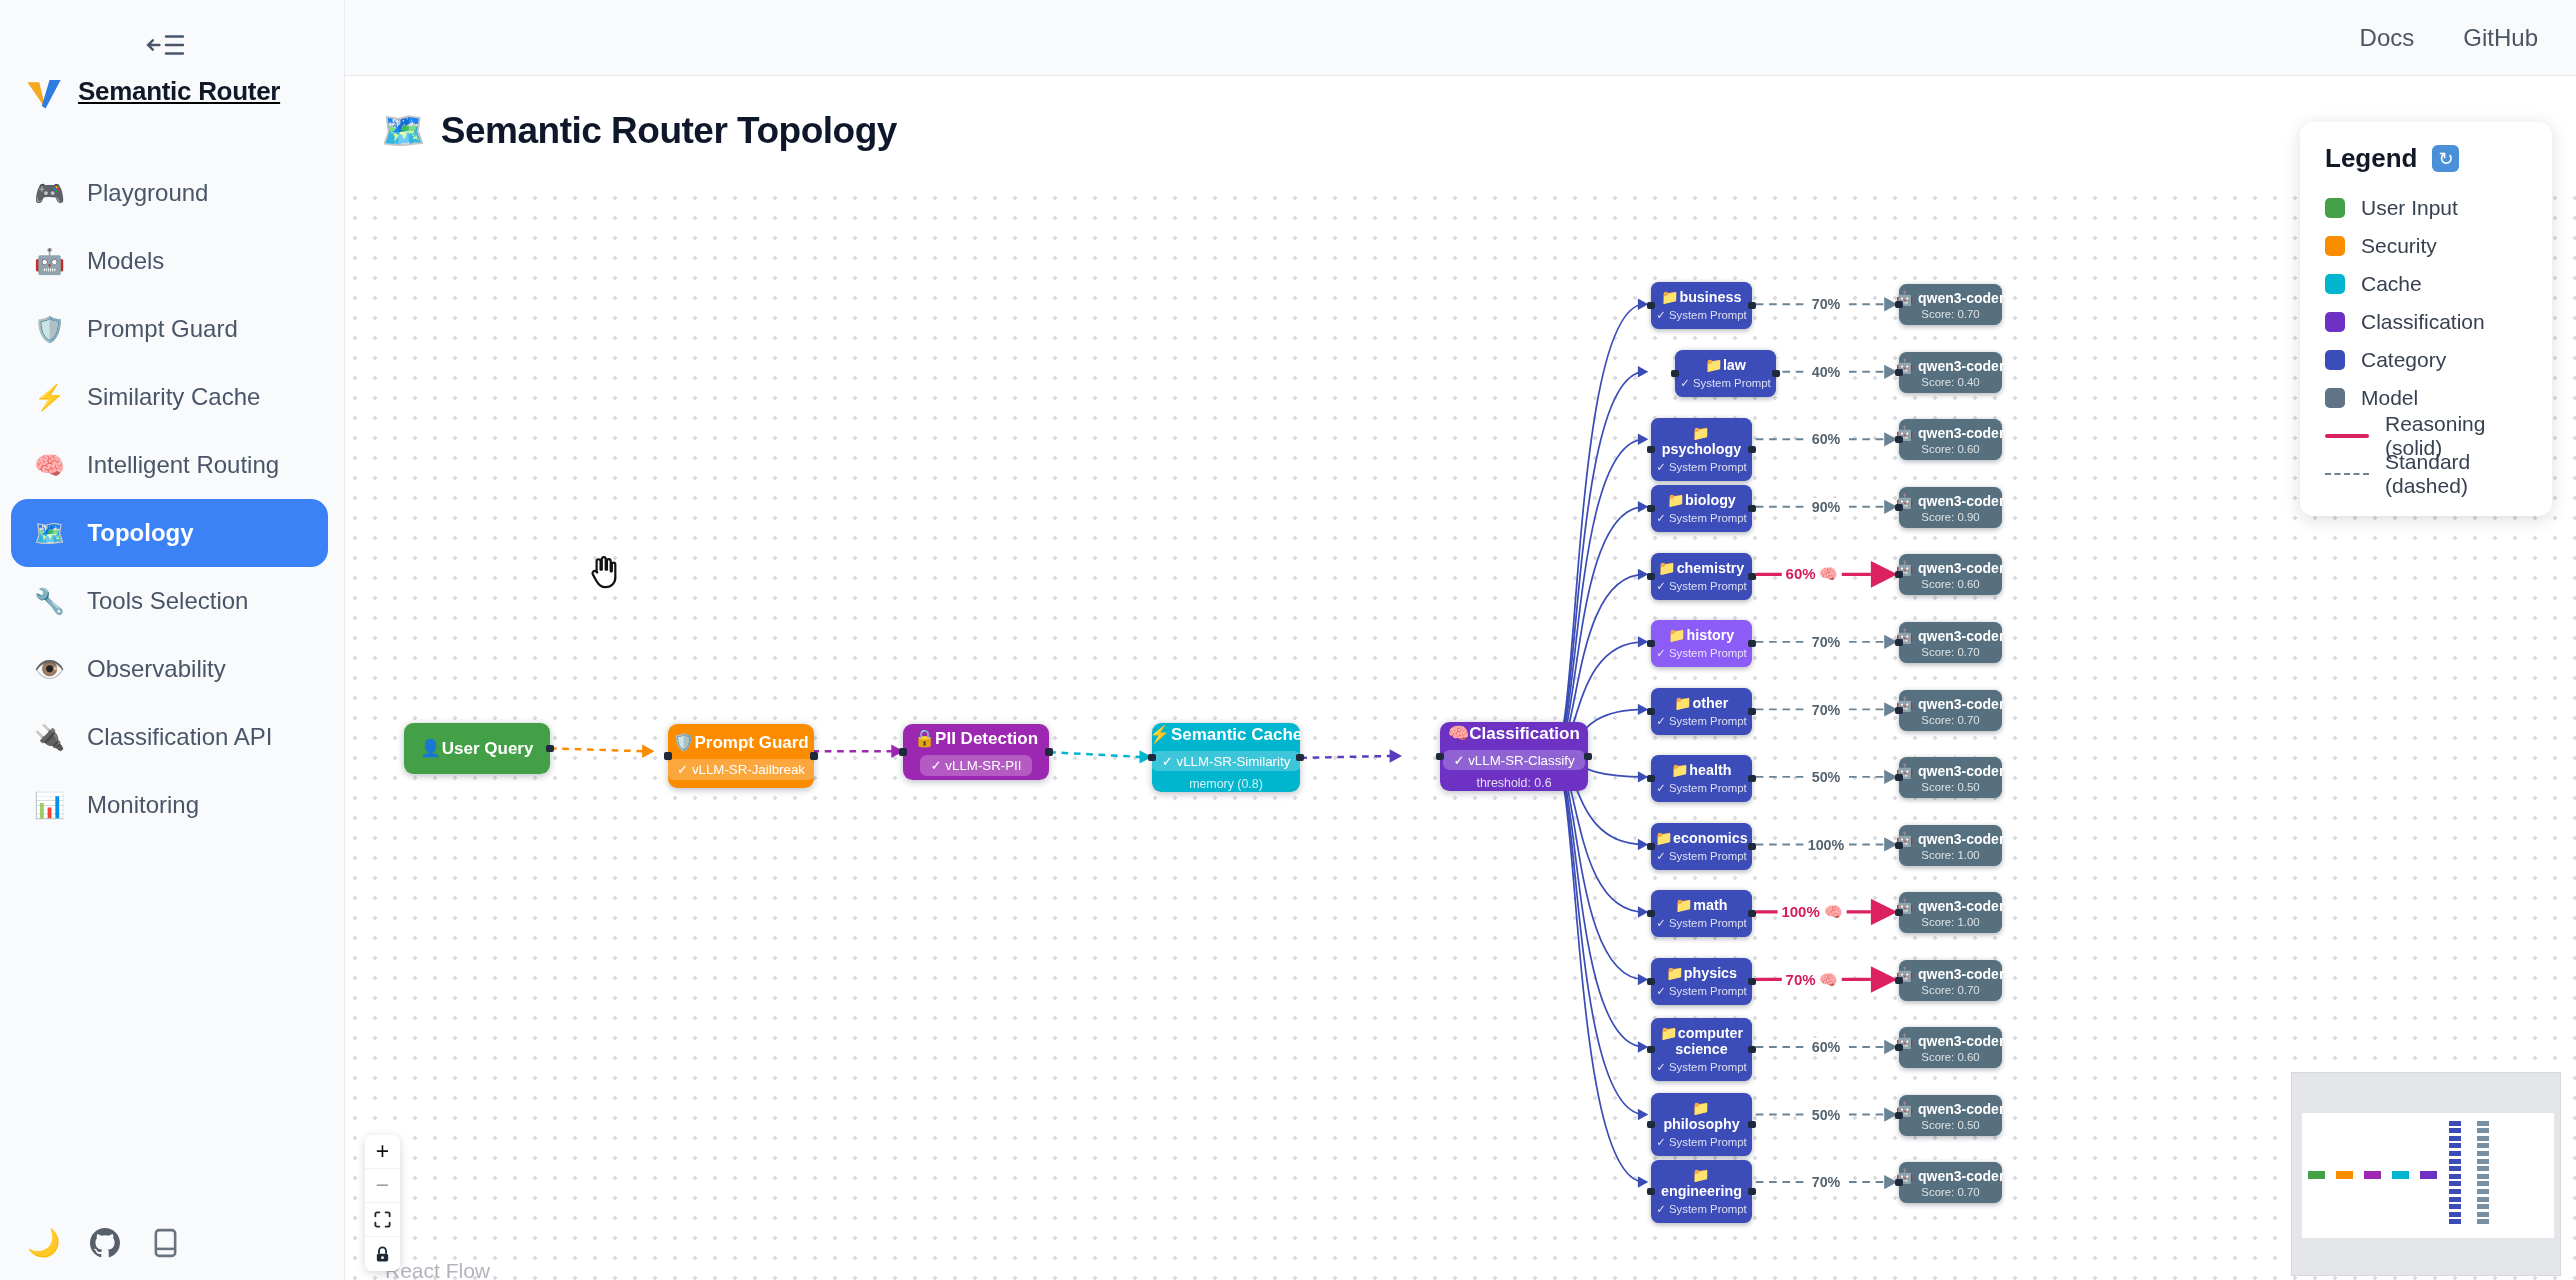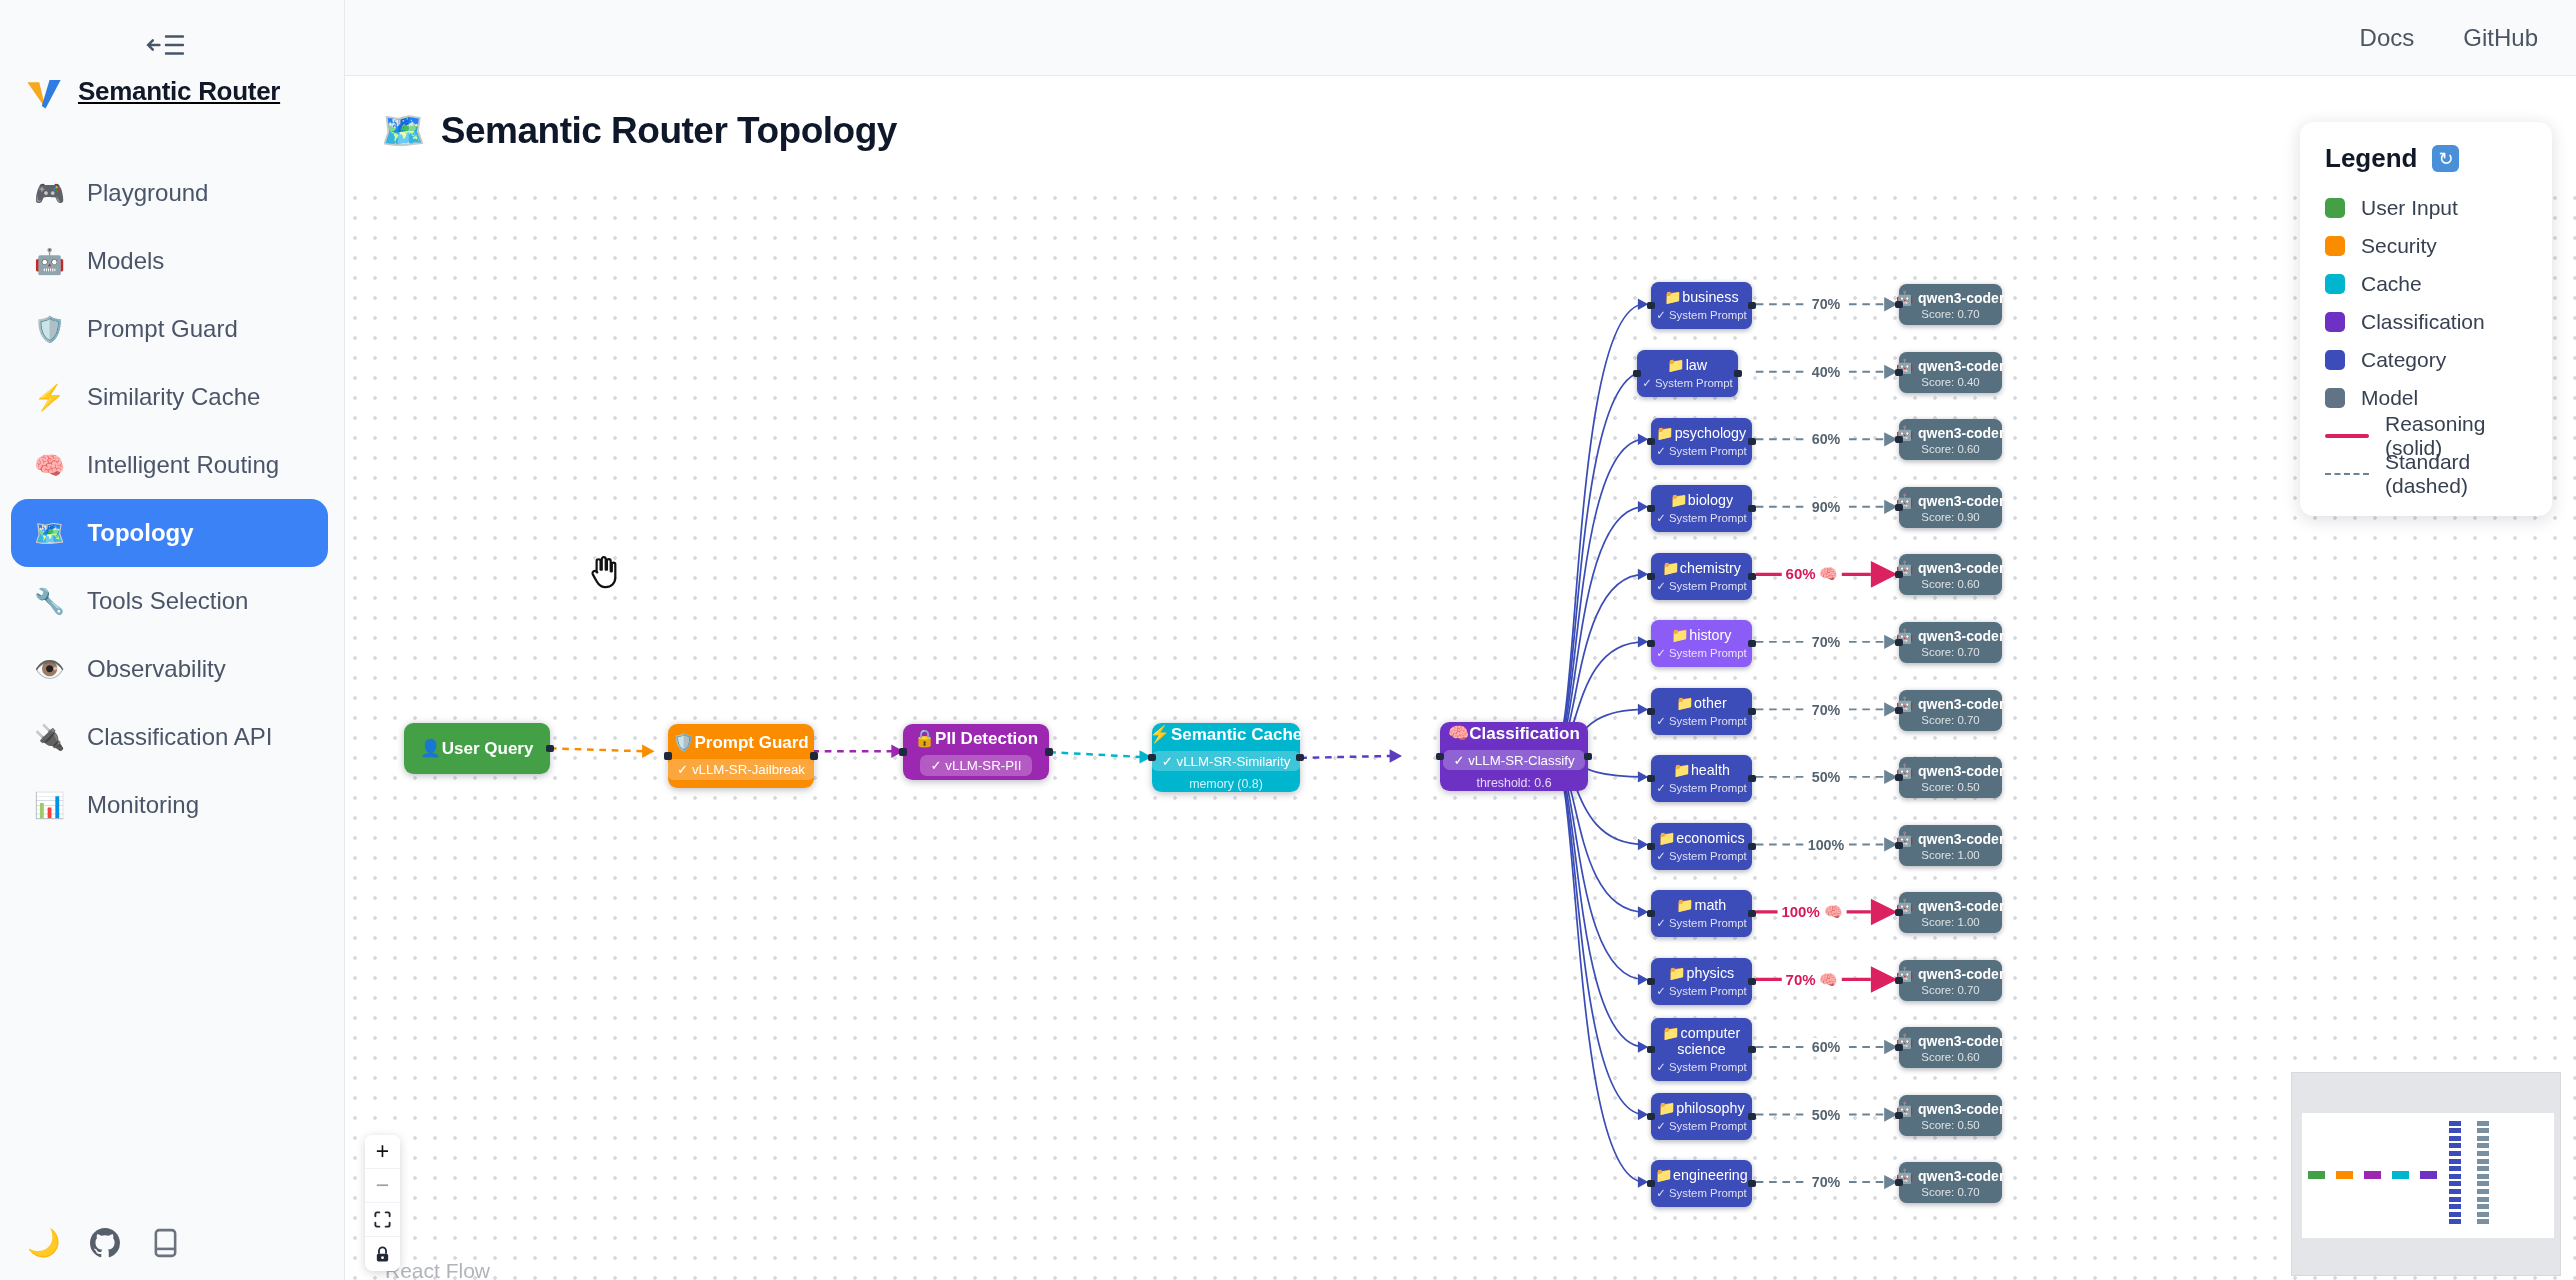--- a/index.html
+++ b/index.html
@@ -51,21 +51,21 @@
   .fnode .badge { background:rgba(255,255,255,.24); border-radius:6.7px; padding:2.9px 10.5px;
     font-size:13.3px; font-weight:normal; white-space:nowrap; }
   .fnode .subtle { font-size:12.4px; color:rgba(255,255,255,.82); }
   .handle { position:absolute; width:7.6px; height:7.6px; background:#1e293b; border-radius:1.9px;
     top:50%; margin-top:-3.8px; }
   .h-left { left:-3.8px; } .h-right { right:-3.8px; }
 
   .cat-node { position:absolute; width:101px; border-radius:7.6px; z-index:2; color:#fff;
     display:flex; flex-direction:column; align-items:center; justify-content:center;
     padding:6.7px 3.8px; box-shadow:0 1.9px 5.7px rgba(15,23,42,.3); cursor:pointer; }
-  .cat-title { font-size:14.3px; font-weight:normal; text-align:center; line-height:1.15; }
+  .cat-title { font-size:14.3px; font-weight:bold; text-align:center; line-height:1.15; }
   .cat-sub { font-size:11.4px; color:rgba(255,255,255,.82); margin-top:2.9px; white-space:nowrap; }
   .model-node { position:absolute; width:103px; border-radius:7.6px; z-index:2; color:#fff;
     display:flex; flex-direction:column; align-items:center; justify-content:center;
     padding:5.7px 3.8px; box-shadow:0 1.9px 5.7px rgba(15,23,42,.3); cursor:pointer; }
   .m-title { font-size:14px; font-weight:bold; white-space:nowrap; }
   .m-sub { font-size:11.4px; color:rgba(255,255,255,.8); margin-top:1.9px; }
 
   .elabel { position:absolute; transform:translate(-50%,-50%); z-index:3; background:#fff;
     padding:1px 3.8px; font-size:14.3px; font-weight:bold; color:#55636f; white-space:nowrap; }
   .elabel.reasoning { color:#d6195c; font-size:15px; }
@@ -292,21 +292,21 @@
     <div class="cat-sub">✓ System Prompt</div>
     <span class="handle h-left"></span>
     <span class="handle h-right"></span>
       </div>
       <div class="model-node" style="left: 1554px; top: 208px; min-height: 40px; background: rgb(86, 112, 127);">
         <div class="m-title"><span>🤖</span> qwen3-coder</div>
     <div class="m-sub">Score: 0.70</div>
     <span class="handle h-left"></span>
       </div>
       <div class="elabel" style="left: 1481px; top: 228px;">70%</div>
-      <div class="cat-node" style="left: 1292px; top: 274px; min-height: 44px; background: rgb(60, 76, 184);">
+      <div class="cat-node" style="left: 1330px; top: 274px; min-height: 44px; background: rgb(60, 76, 184);">
         <div class="cat-title"><span>📁</span>law</div>
     <div class="cat-sub">✓ System Prompt</div>
     <span class="handle h-left"></span>
     <span class="handle h-right"></span>
       </div>
       <div class="model-node" style="left: 1554px; top: 276px; min-height: 40px; background: rgb(86, 112, 127);">
         <div class="m-title"><span>🤖</span> qwen3-coder</div>
     <div class="m-sub">Score: 0.40</div>
     <span class="handle h-left"></span>
       </div>

